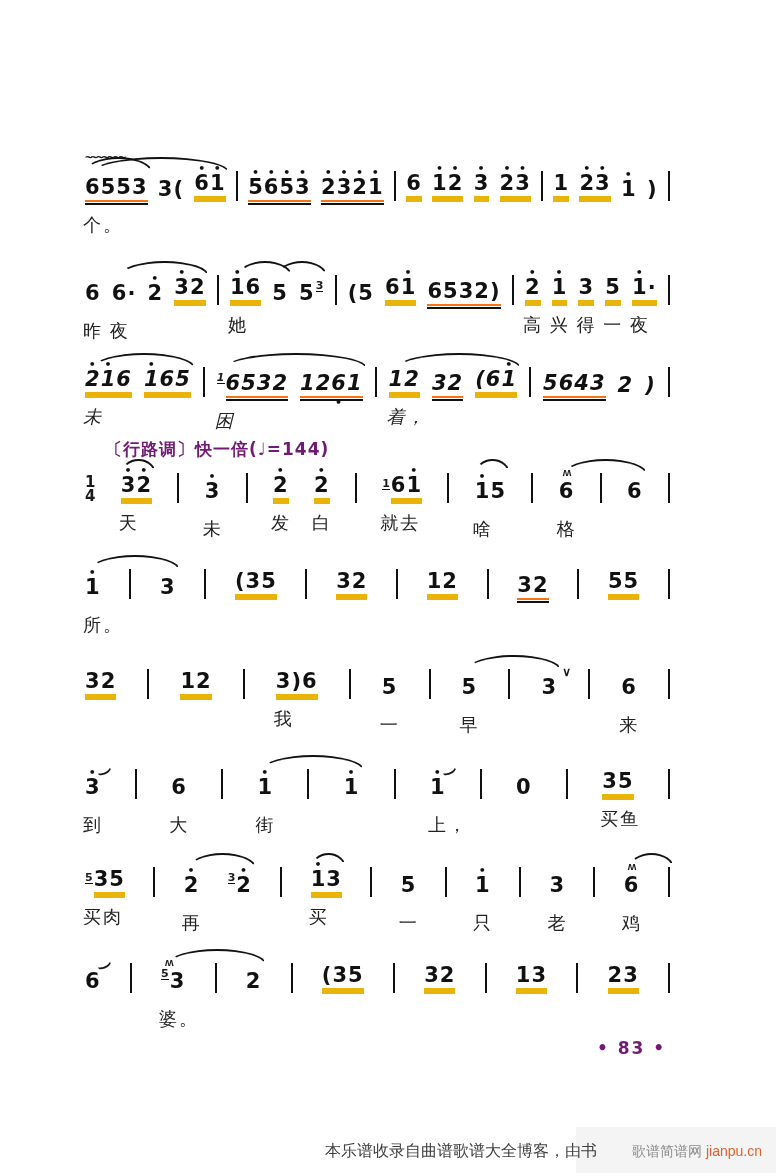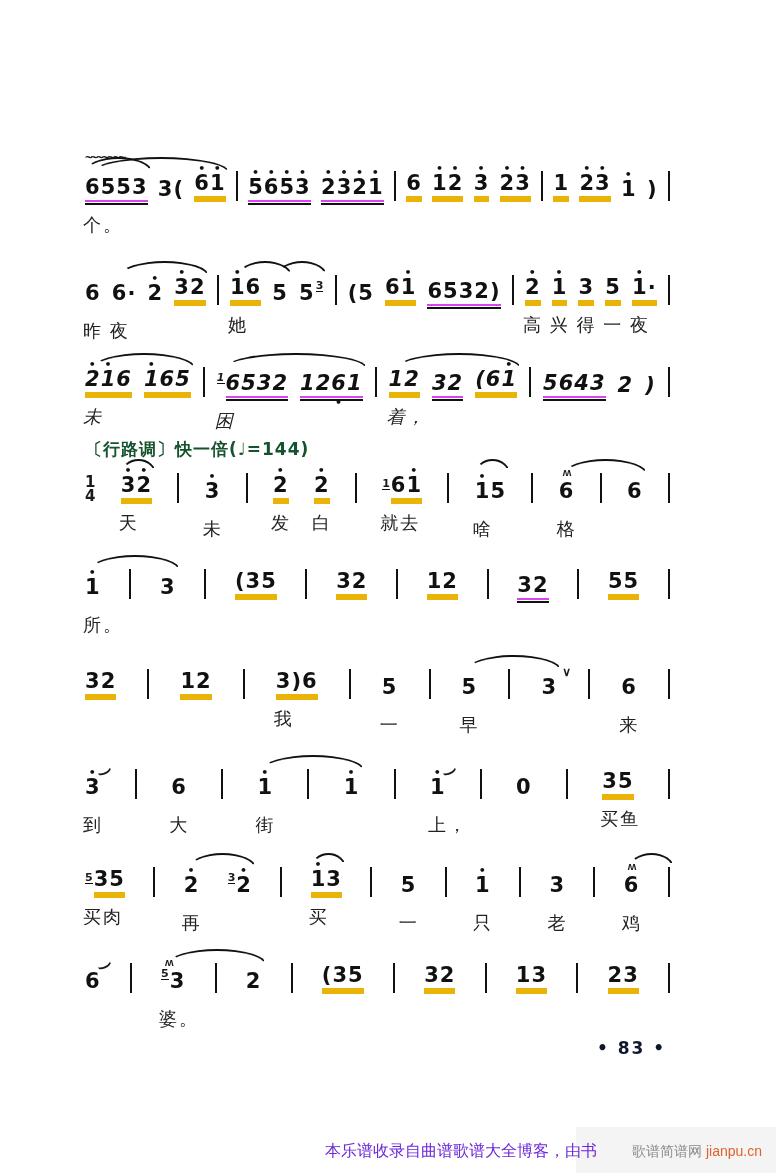--- a/index.html
+++ b/index.html
@@ -20,39 +20,40 @@
   #score > :nth-child(2){top:260px;}
   #score > :nth-child(3){top:352px;font-style:italic;}
   #score > :nth-child(4){top:438px;}
   #score > :nth-child(5){top:458px;}
   #score > :nth-child(6){top:554px;}
   #score > :nth-child(7){top:654px;}
   #score > :nth-child(8){top:754px;}
   #score > :nth-child(9){top:852px;}
   #score > :nth-child(10){top:948px;}
   .marker-line{
-    font-size:17px;font-weight:700;color:#14532d;
+    font-size:17px;font-weight:700;color:#701a75;
     font-family:"DejaVu Sans","Liberation Sans",sans-serif;
     letter-spacing:1px;
+    margin-left:20px;
   }
   .row{
     position:relative;
     display:flex;justify-content:space-between;align-items:flex-end;
     height:32px;
   }
   .tok{position:relative;display:inline-flex;align-items:flex-end;}
   .digits{
     position:relative;display:inline-block;
     font-family:"DejaVu Sans",sans-serif;
     font-weight:700;font-size:21px;line-height:1;
     letter-spacing:1px;color:#111;
     padding-bottom:2px;
   }
   .ul1{border-bottom:6px solid #eab308;}
-  .ul2{border-bottom:2px solid #d946ef;}
+  .ul2{border-bottom:2px solid #f97316;}
   .ul2::after{content:"";position:absolute;left:0;right:0;bottom:-5px;height:2px;background:#111;}
   .dg{position:relative;display:inline-block;}
   .dg.hd::before{
     content:"•";position:absolute;top:-10px;left:50%;transform:translateX(-50%);
     font-size:11px;line-height:1;
   }
   .dg.ld::after{
     content:"•";position:absolute;bottom:-14px;left:50%;transform:translateX(-50%);
     font-size:11px;line-height:1;
   }
@@ -80,26 +81,26 @@
   .arc{
     position:absolute;top:1px;height:11px;
     border:2px solid transparent;border-top:2px solid #111;
     border-radius:50% / 100% 100% 0 0;
     pointer-events:none;
   }
   
   #footer-band{position:absolute;right:0;bottom:0;width:200px;height:46px;background:#f4f4f4;}
   #page-number{
     position:absolute;left:597px;top:1038px;
-    font-family:"DejaVu Sans",sans-serif;font-weight:700;font-size:17px;color:#0f172a;
+    font-family:"DejaVu Sans",sans-serif;font-weight:700;font-size:17px;color:#701a75;
     letter-spacing:2px;
   }
   #credit{
     position:absolute;left:325px;top:1141px;
-    font-size:16px;color:#6d28d9;white-space:nowrap;
+    font-size:16px;color:#404040;white-space:nowrap;
   }
   #watermark{
     position:absolute;left:632px;top:1143px;
     font-size:14px;white-space:nowrap;
   }
   #watermark .wm-gray{color:#8a8a8a;font-family:Liberation Serif, serif;}
   #watermark .wm-accent{color:#e0622d;margin-left:4px;text-decoration:none;}
 </style>
 </head>
 <body>

